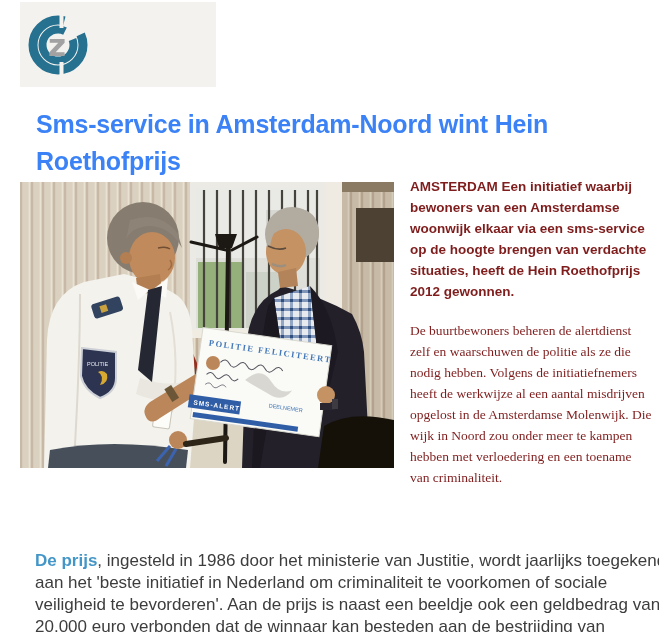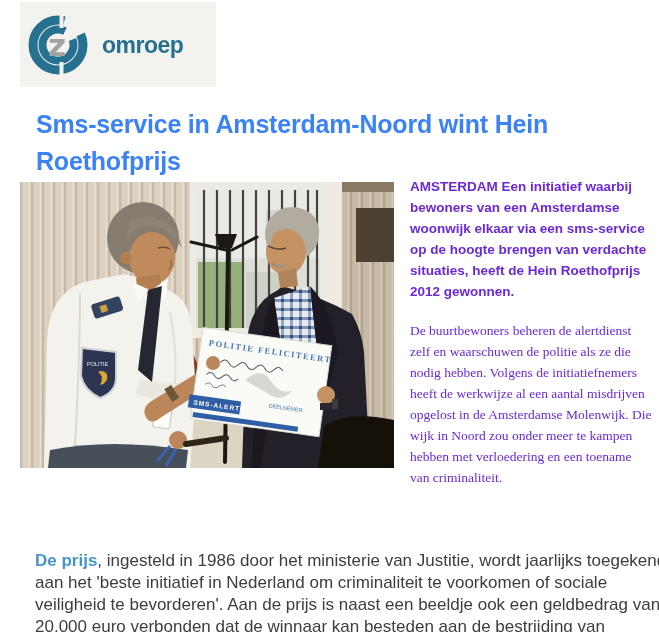--- a/index.html
+++ b/index.html
@@ -20,21 +20,21 @@
     font-size:25px; line-height:37px; font-weight:bold; color:#3b82f6;
     letter-spacing:-0.2px;
   }
   .dateline { position:absolute; left:20px; top:153px; font-size:13px; color:#3f3f3f; }
   .dateline .d1 { font-weight:bold; }
   .dateline .d2 { margin-left:4px; }
   .photo { position:absolute; left:20px; top:182px; width:374px; height:286px; }
   .photo svg { display:block; }
   .col {
     position:absolute; left:410px; top:176px; width:243px;
-    font-size:13.5px; line-height:21px; color:#6d28d9;
+    font-size:13.5px; line-height:21px; color:#7f1d1d;
   }
   .col .intro { font-weight:bold; margin:0 0 18px 0; }
   .col .bodytext { margin:0;font-family:Liberation Serif, serif; }
   .closing {
     position:absolute; left:20px; top:535px; width:633px; margin:15px;
     font-size:17px; line-height:22px; color:#3d3d3d;
   }
   .closing .link { color:#4496c8; font-weight:bold; text-decoration:none; cursor:pointer; }
 </style>
 </head>
@@ -48,21 +48,20 @@
         <g fill="none">
           <circle cx="30" cy="32" r="25" stroke="#26718f" stroke-width="9" pathLength="360" stroke-dasharray="310 50" stroke-dashoffset="25"></circle>
           <circle cx="30" cy="32" r="15.5" stroke="#26718f" stroke-width="8" pathLength="360" stroke-dasharray="318 42" stroke-dashoffset="21"></circle>
         </g>
         <rect x="31.5" y="0" width="4" height="15" fill="#f3f2ef"></rect>
         <rect x="31.5" y="49" width="4" height="15" fill="#f3f2ef"></rect>
         <text x="29" y="43" text-anchor="middle" font-family="DejaVu Sans, sans-serif" font-size="31" font-weight="bold" fill="#a2a2a2">z</text>
       </svg>
     </div>
     <div class="wordmark">
-      <div class="l1">omroep</div>
     </div>
   </div>
 
   <h1 class="headline">Sms-service in Amsterdam-Noord wint Hein Roethofprijs</h1>
 
 
   <div class="photo">
     <svg width="374" height="286" viewBox="0 0 374 286">
       <defs>
         <pattern id="blinds" width="11" height="20" patternUnits="userSpaceOnUse">

